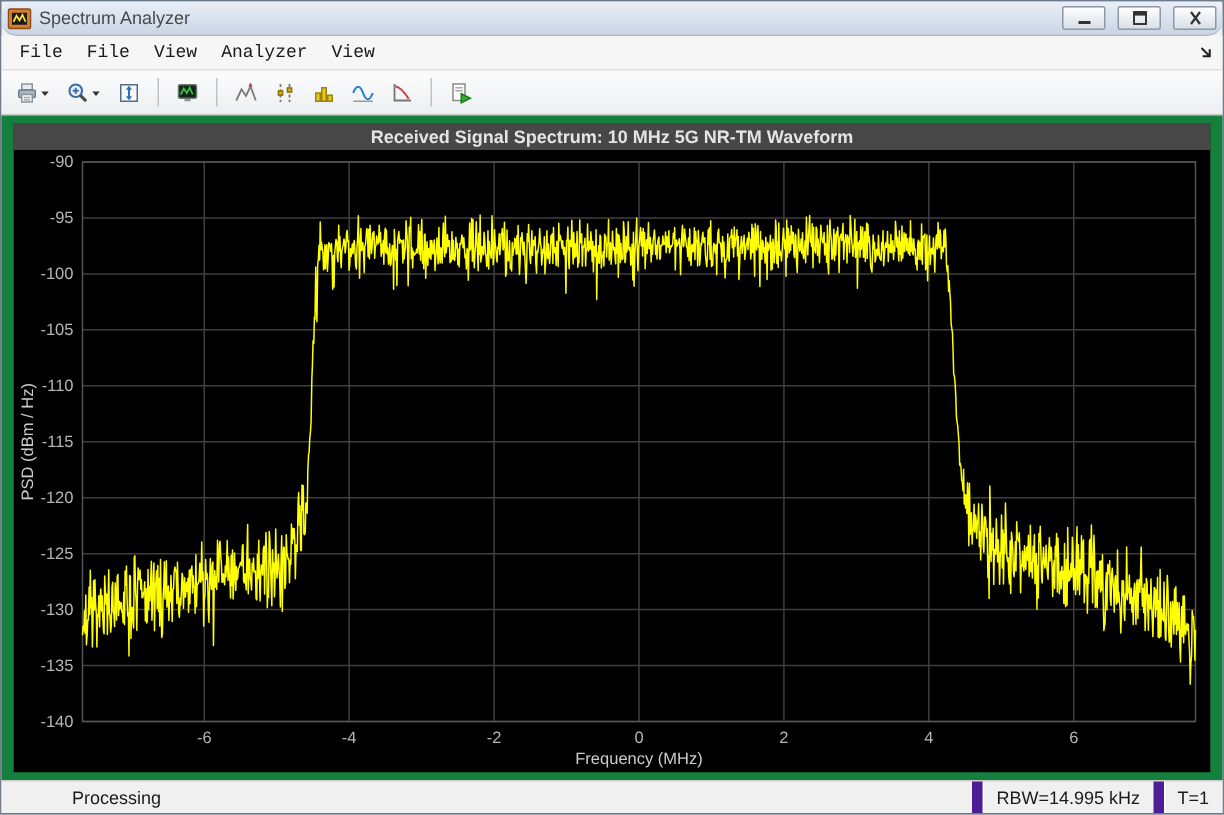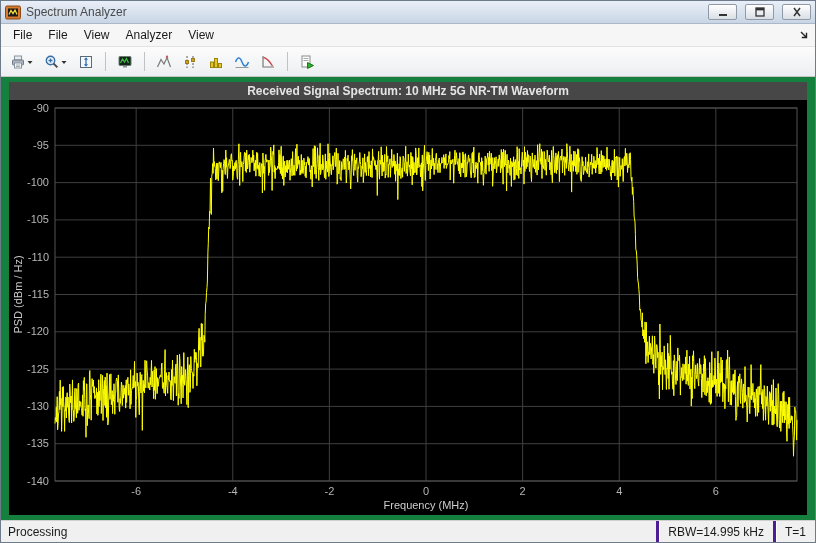--- a/index.html
+++ b/index.html
@@ -9,33 +9,33 @@
   }
   .window {
     position:absolute; inset:0; border:1px solid #6d7b8a;
     display:flex; flex-direction:column; background:#f0f0f0;
   }
   
   .titlebar {
     height:23px; flex:0 0 23px;
     background:linear-gradient(#e9eff8, #c9d5e5);
     border-bottom:1px solid #aab8c9;
-    display:flex; align-items:center; padding:0 4px; gap:5px;
+    display:flex; align-items:center; padding:0 4px; gap:5px;border-radius:10px;
   }
   .titlebar .app-icon { width:16px; height:15px; flex:0 0 16px; }
   .titlebar .title { flex:1; font-size:12px; color:#4a4a4a; white-space:nowrap; }
   .winbtn {
     width:29px; height:16px; margin-left:3px; border:1px solid #8f9aa6; border-radius:2px;
     background:linear-gradient(#ffffff,#d9dfe6);
     display:flex; align-items:center; justify-content:center; cursor:default;
   }
   
   .menubar {
     height:23px; flex:0 0 23px; background:#f6f6f6; border-bottom:1px solid #e2e2e2;
-    display:flex; align-items:center; padding:0 4px; position:relative;
+    display:flex; align-items:center; padding:0 4px; position:relative;font-family:Liberation Mono, monospace;
   }
   .menu-item { padding:3px 8px; font-size:12px; color:#1a1a1a; cursor:default; }
   .dock-arrow { position:absolute; right:5px; top:5px; width:12px; height:12px; }
   
   .toolbar {
     height:30px; flex:0 0 30px;
     background:linear-gradient(#fcfcfc,#eceff2);
     border-bottom:1px solid #c6c6c6;
     display:flex; align-items:center; padding:0 5px; gap:2px;
   }
@@ -45,24 +45,24 @@
   }
   .tsep { width:1px; height:19px; background:#c2c2c2; margin:0 5px; flex:0 0 1px; }
   
   .plot-area { flex:1 1 auto; position:relative; padding:5px 8px; background:#15803d; }
   .plot-area svg { width:100%; height:100%; display:block; }
   
   .statusbar {
     height:22px; flex:0 0 22px; background:#f0f0f0; border-top:1px solid #cfcfcf;
     display:flex; align-items:stretch; font-size:12px; color:#1a1a1a;
   }
-  .status-left { flex:1; display:flex; align-items:center; padding:0 7px; }
+  .status-left { flex:1; display:flex; align-items:center; padding:0 7px;margin-left:40px; }
   .status-cell {
     display:flex; align-items:center; padding:0 9px;
-    border-left:3px solid #4c1d95; box-shadow:inset 1px 0 0 #ffffff;
+    border-left:7px solid #4c1d95; box-shadow:inset 1px 0 0 #ffffff;
     white-space:nowrap;
     text-align:right;
   }
 </style>
 </head>
 <body>
 
 <div class="window">
 
   <div class="titlebar">

